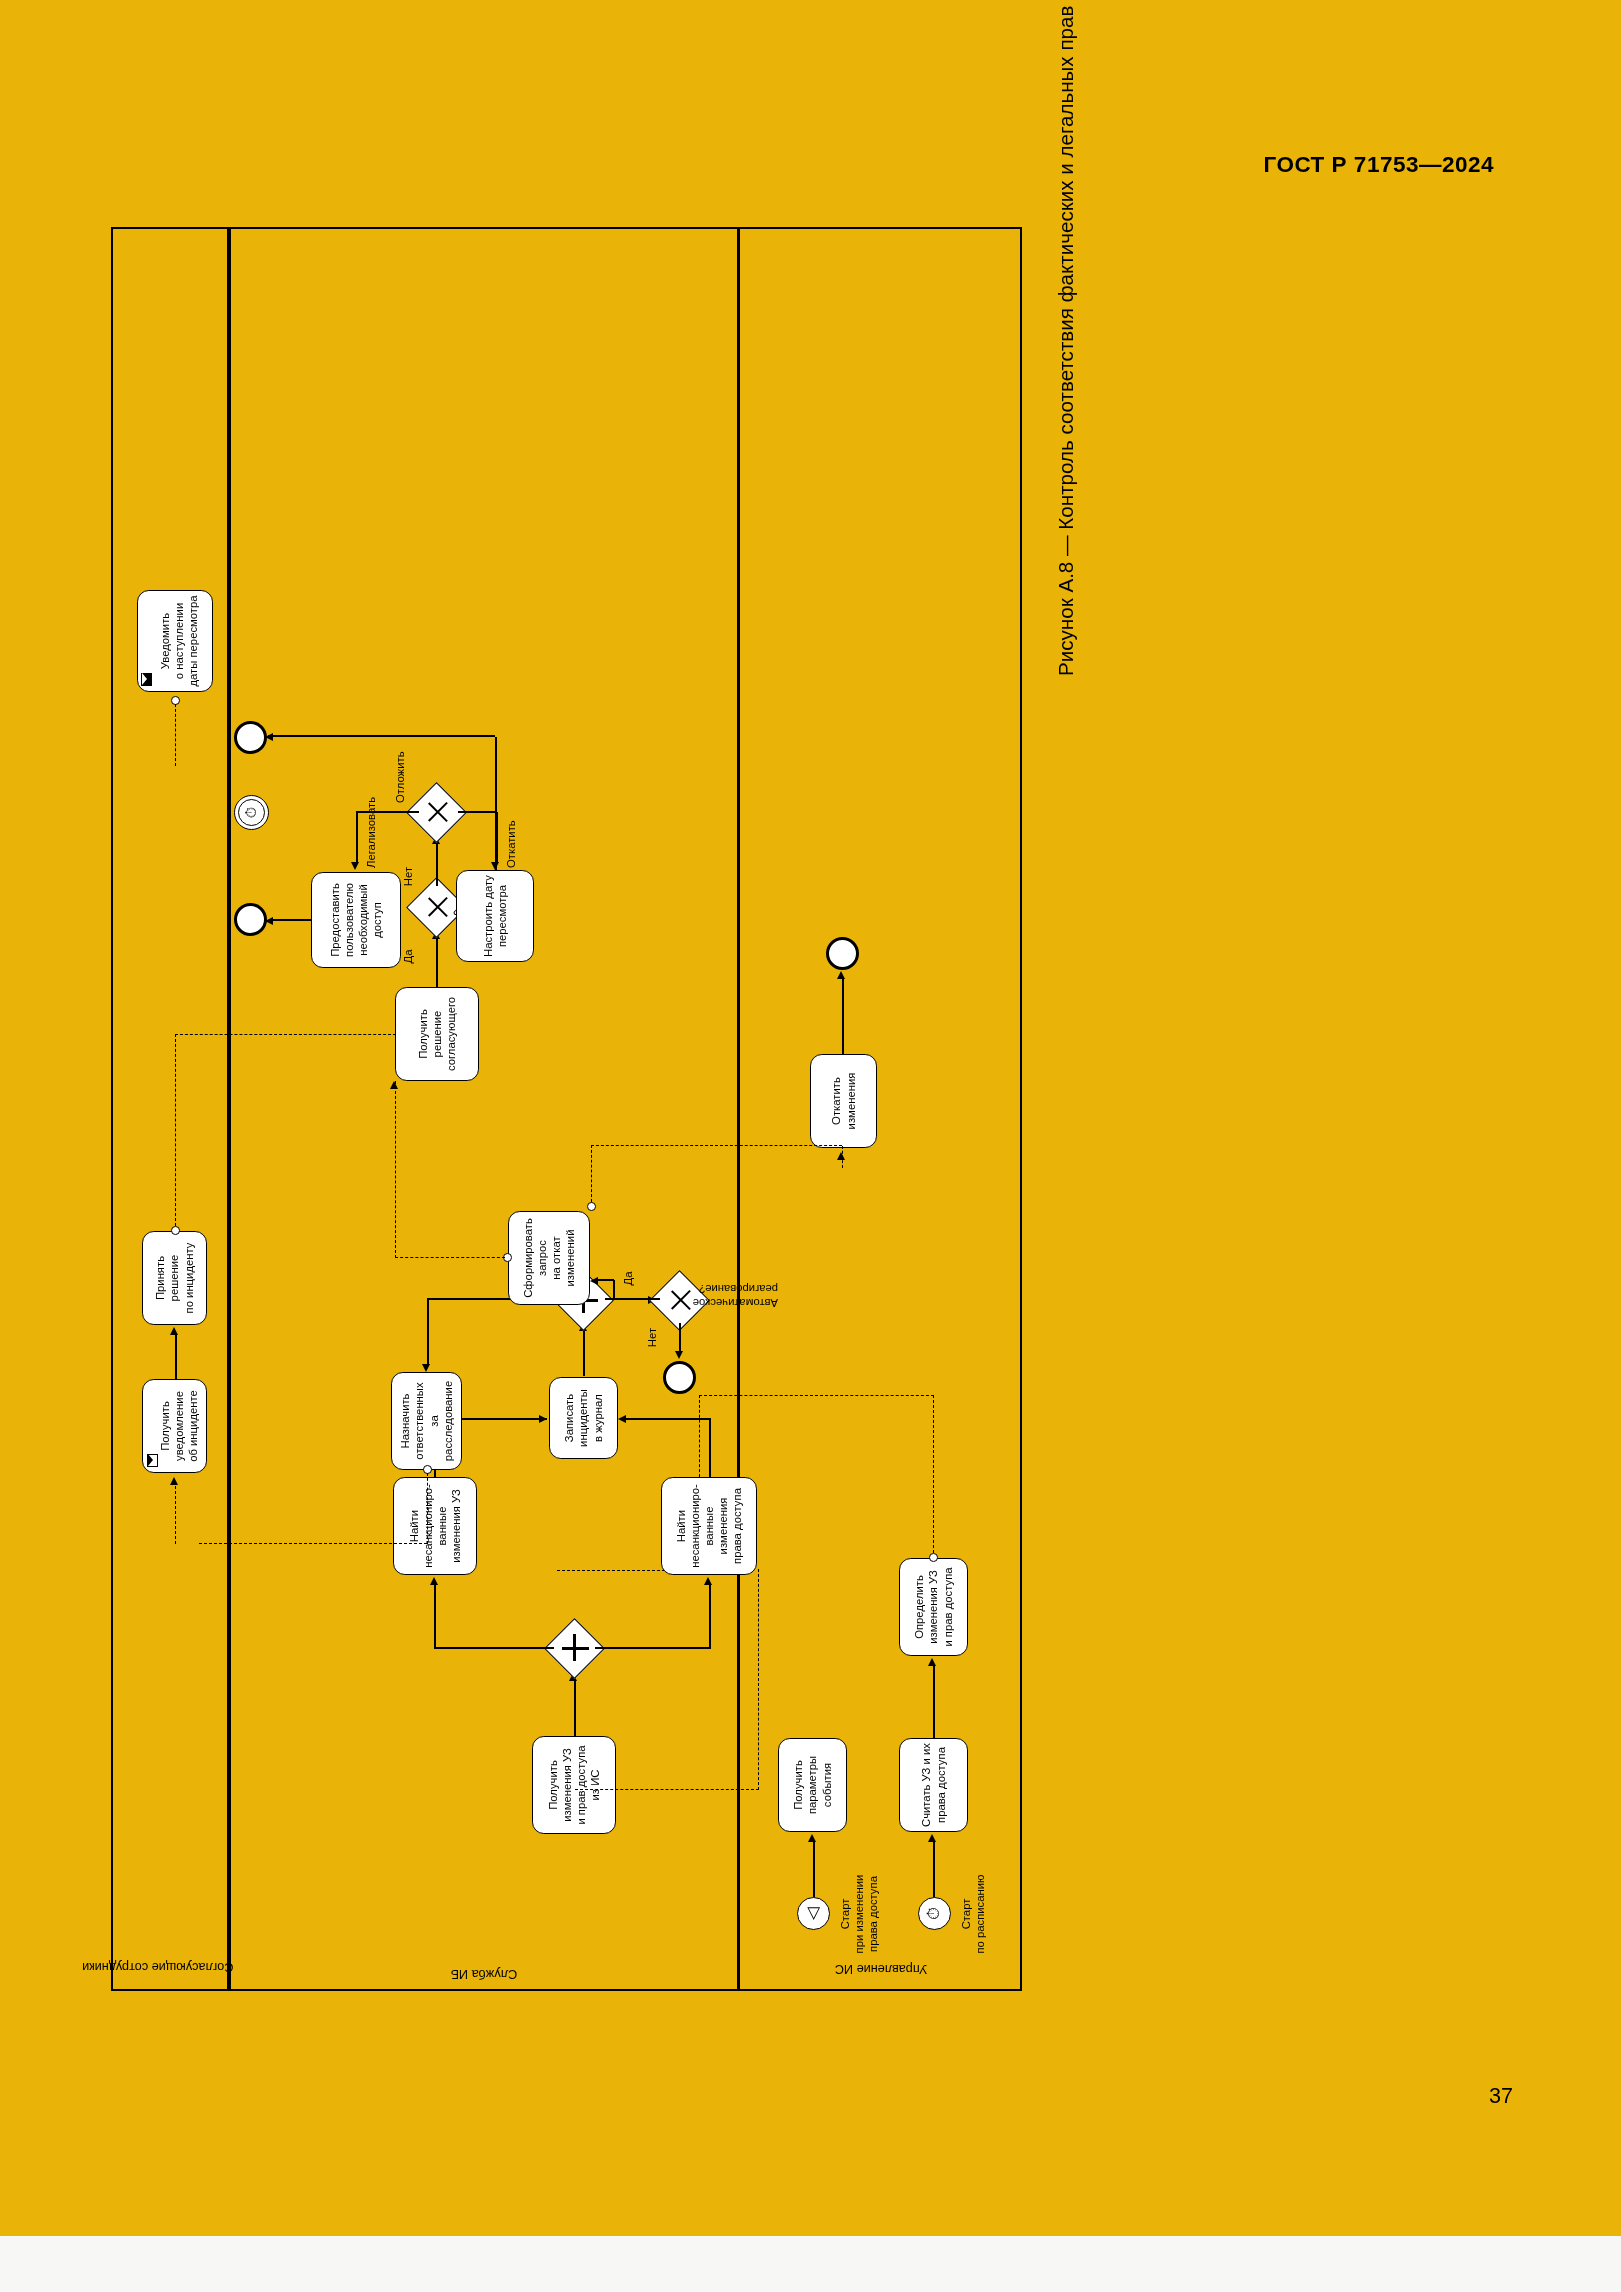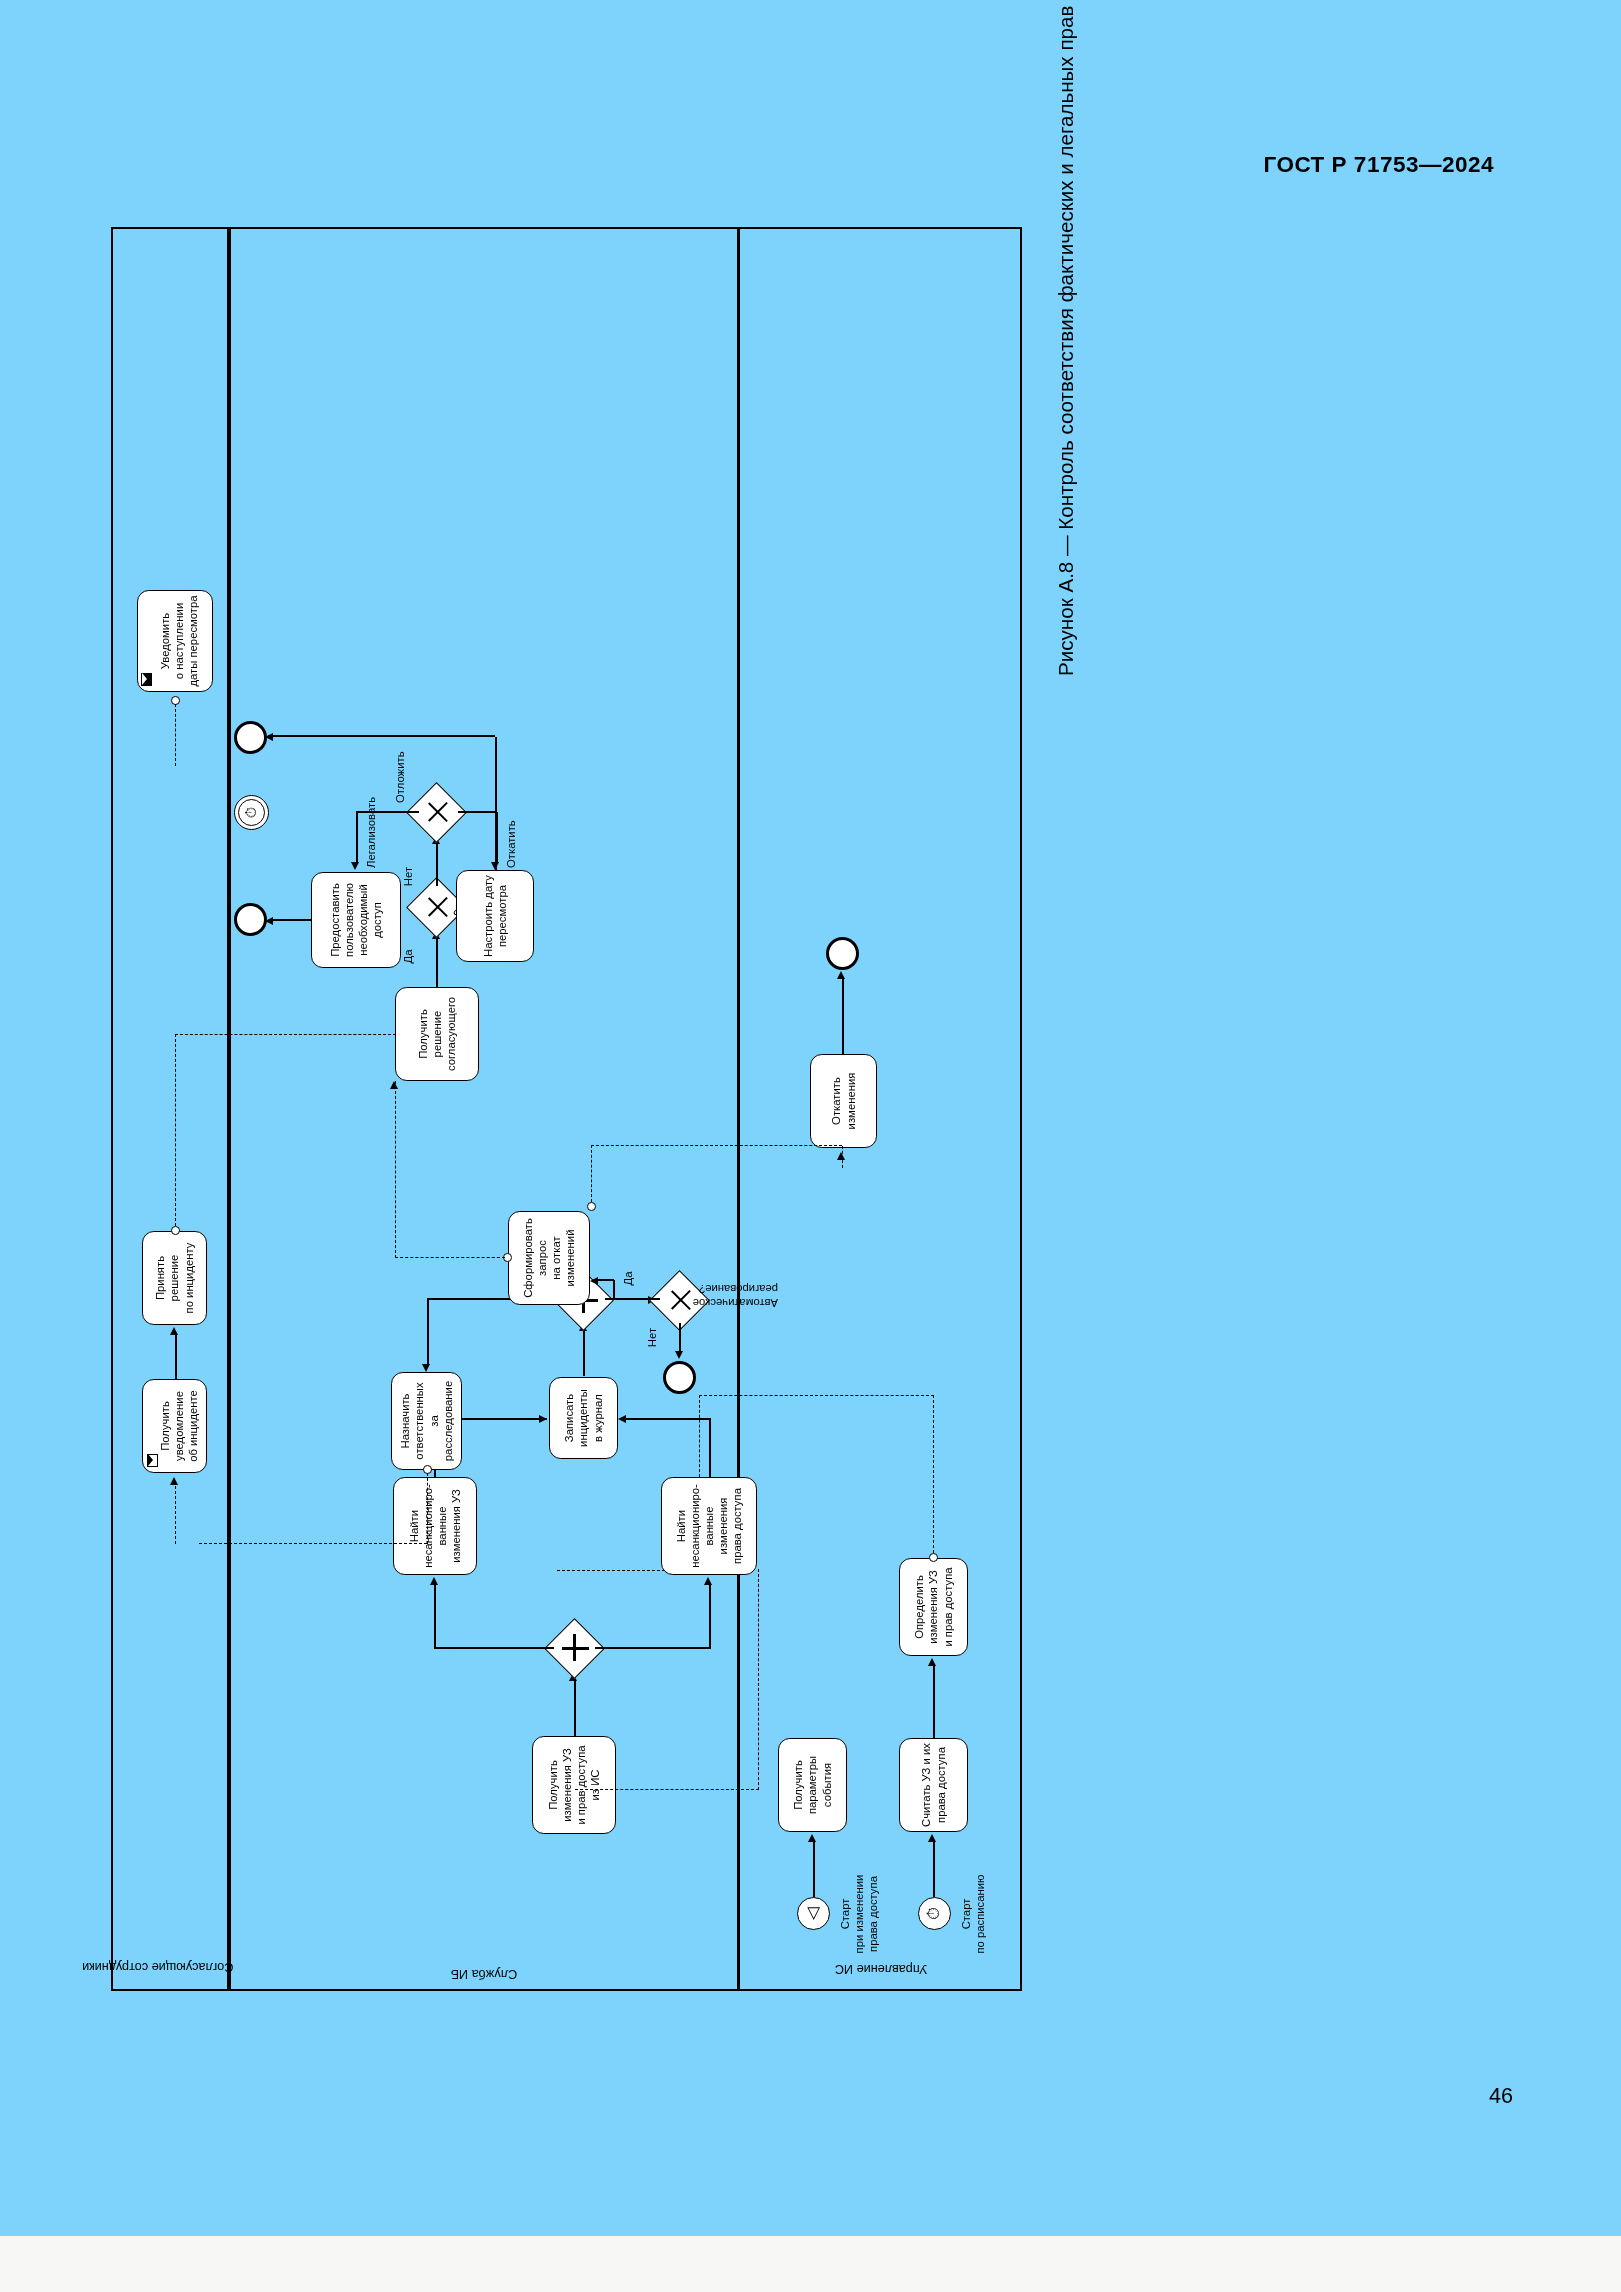--- a/index.html
+++ b/index.html
@@ -8,21 +8,21 @@
     background: #f7f7f5;
   }
   body {
     font-family: "Liberation Sans", sans-serif;
     color: #000;
   }
   #page {
     position: relative;
     width: 1621px;
     height: 2236px;
-    background: #7dd3fc;
+    background: #eab308;
     overflow: hidden;
   }
   .hdr {
     position: absolute;
     top: 152px;
     right: 127px;
     font-size: 22.5px;
     font-weight: bold;
     letter-spacing: 0.5px;
   }
@@ -241,21 +241,21 @@
     background: #fff;
     box-sizing: border-box;
   }
 </style>
 </head>
 <body>
 
 <div id="page">
 
   <div class="hdr">ГОСТ Р 71753—2024</div>
-  <div class="pagenum">46</div>
+  <div class="pagenum">37</div>
   <div class="figcaption">Рисунок А.8 — Контроль соответствия фактических и легальных прав доступа</div>
 
   <div id="diagram-wrap">
     <div id="canvas">
 
       <div class="lane-box" style="left:0px; top:0px; width:1764px; height:118px;"></div>
       <div class="lane-box" style="left:0px; top:118px; width:1764px; height:510px;"></div>
       <div class="lane-box" style="left:0px; top:627px; width:1764px; height:284px;"></div>
 
       <div class="lane-label" style="left:-39px; top:52px; width:127px; text-align:center;">Согласующие сотрудники</div>

